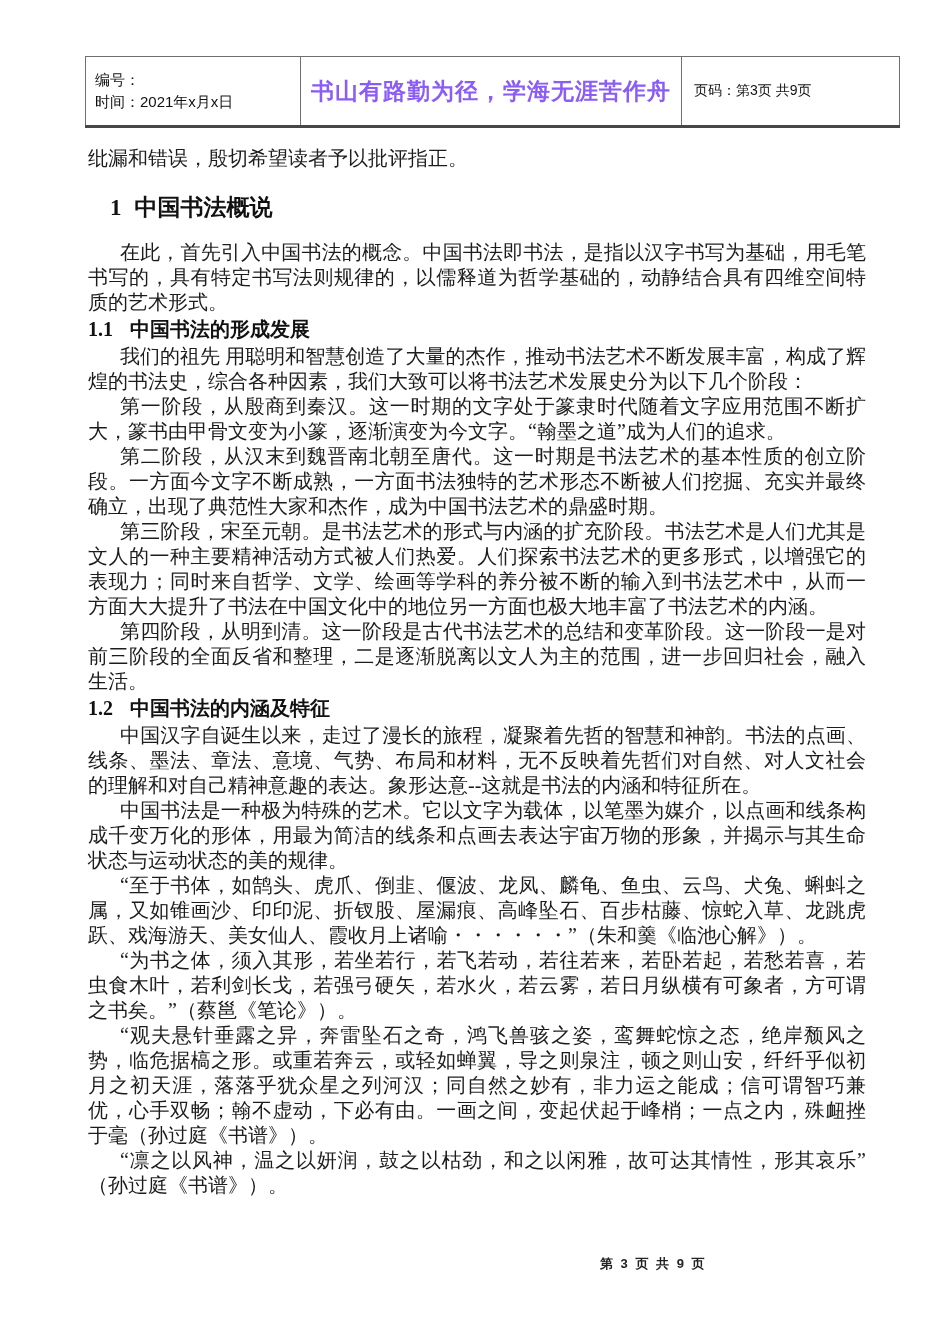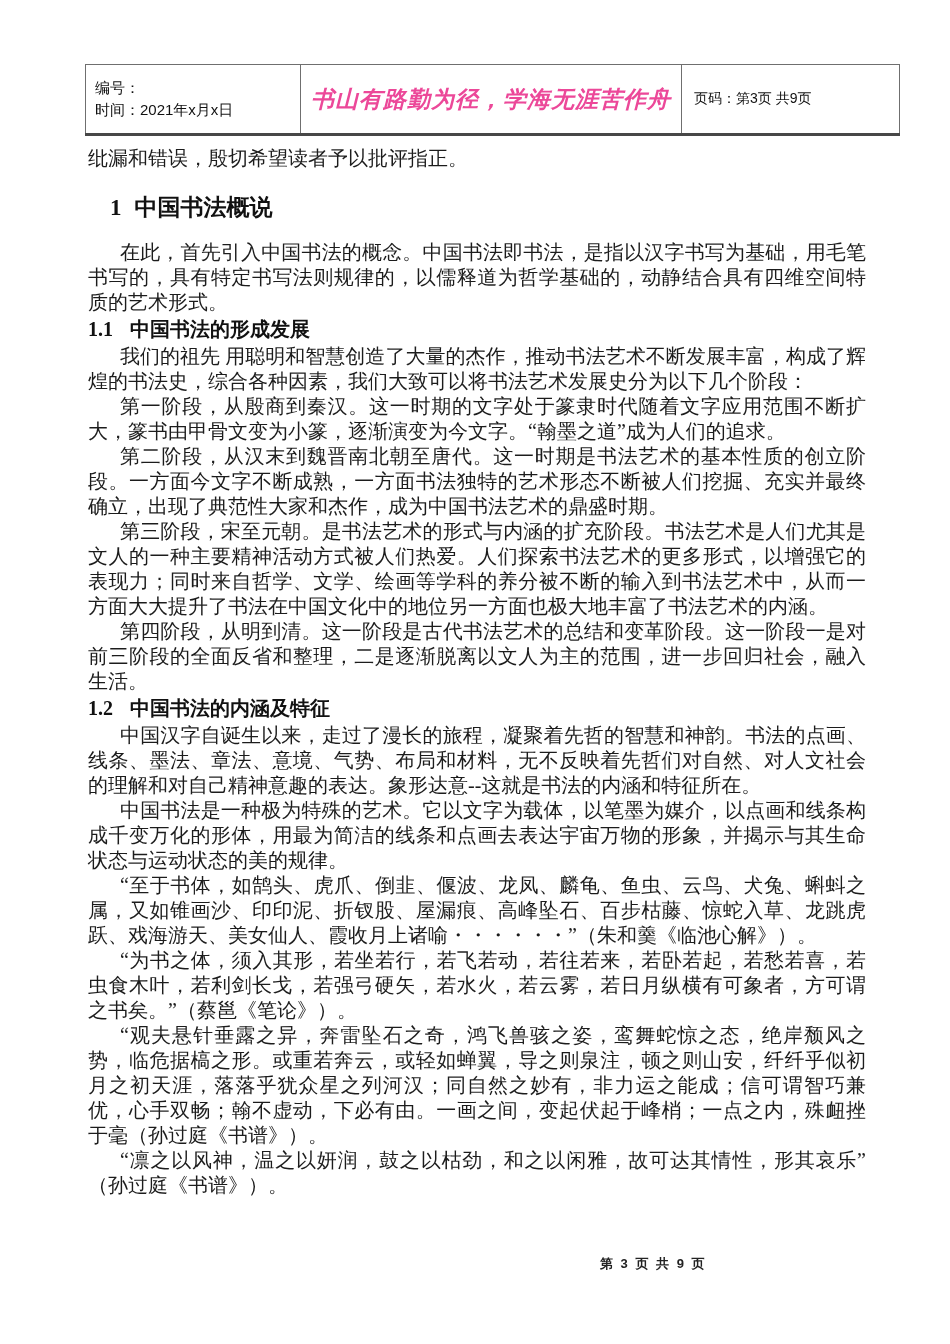--- a/index.html
+++ b/index.html
@@ -4,39 +4,38 @@
 <style>
   html,body { margin:0; padding:0; background:#ffffff; }
   .page {
     position:relative; width:950px; height:1344px; background:#ffffff;
     font-family:"Liberation Serif","DejaVu Serif",serif; color:#1c1c1c;
     overflow:hidden;
   }
 
   
   .header-table {
-    position:absolute; top:64px; left:85px; width:781px;
+    position:absolute; top:56px; left:85px; width:781px;
     border-collapse:collapse; table-layout:fixed;
   }
   .header-table td {
     border:1px solid #6f6f6f;
     border-bottom:3px solid #474747;
     vertical-align:middle;
     height:60px;
   }
   .cell-meta {
     width:199px; padding:4px 6px 4px 9px;
     font-family:"Liberation Sans","DejaVu Sans",sans-serif;
     font-size:15px; line-height:22px; color:#111;
   }
   .cell-slogan {
     width:378px; text-align:center;
     font-size:23px; font-weight:bold; letter-spacing:1px;
-    color:#ec4899;
-    font-style:italic;
+    color:#8b5cf6;
   }
   .cell-page {
     width:204px; padding-left:12px;
     font-family:"Liberation Sans","DejaVu Sans",sans-serif;
     font-size:14px; color:#111;
   }
 
   
   .doc {
     position:absolute; top:146px; left:88px; width:778px;

